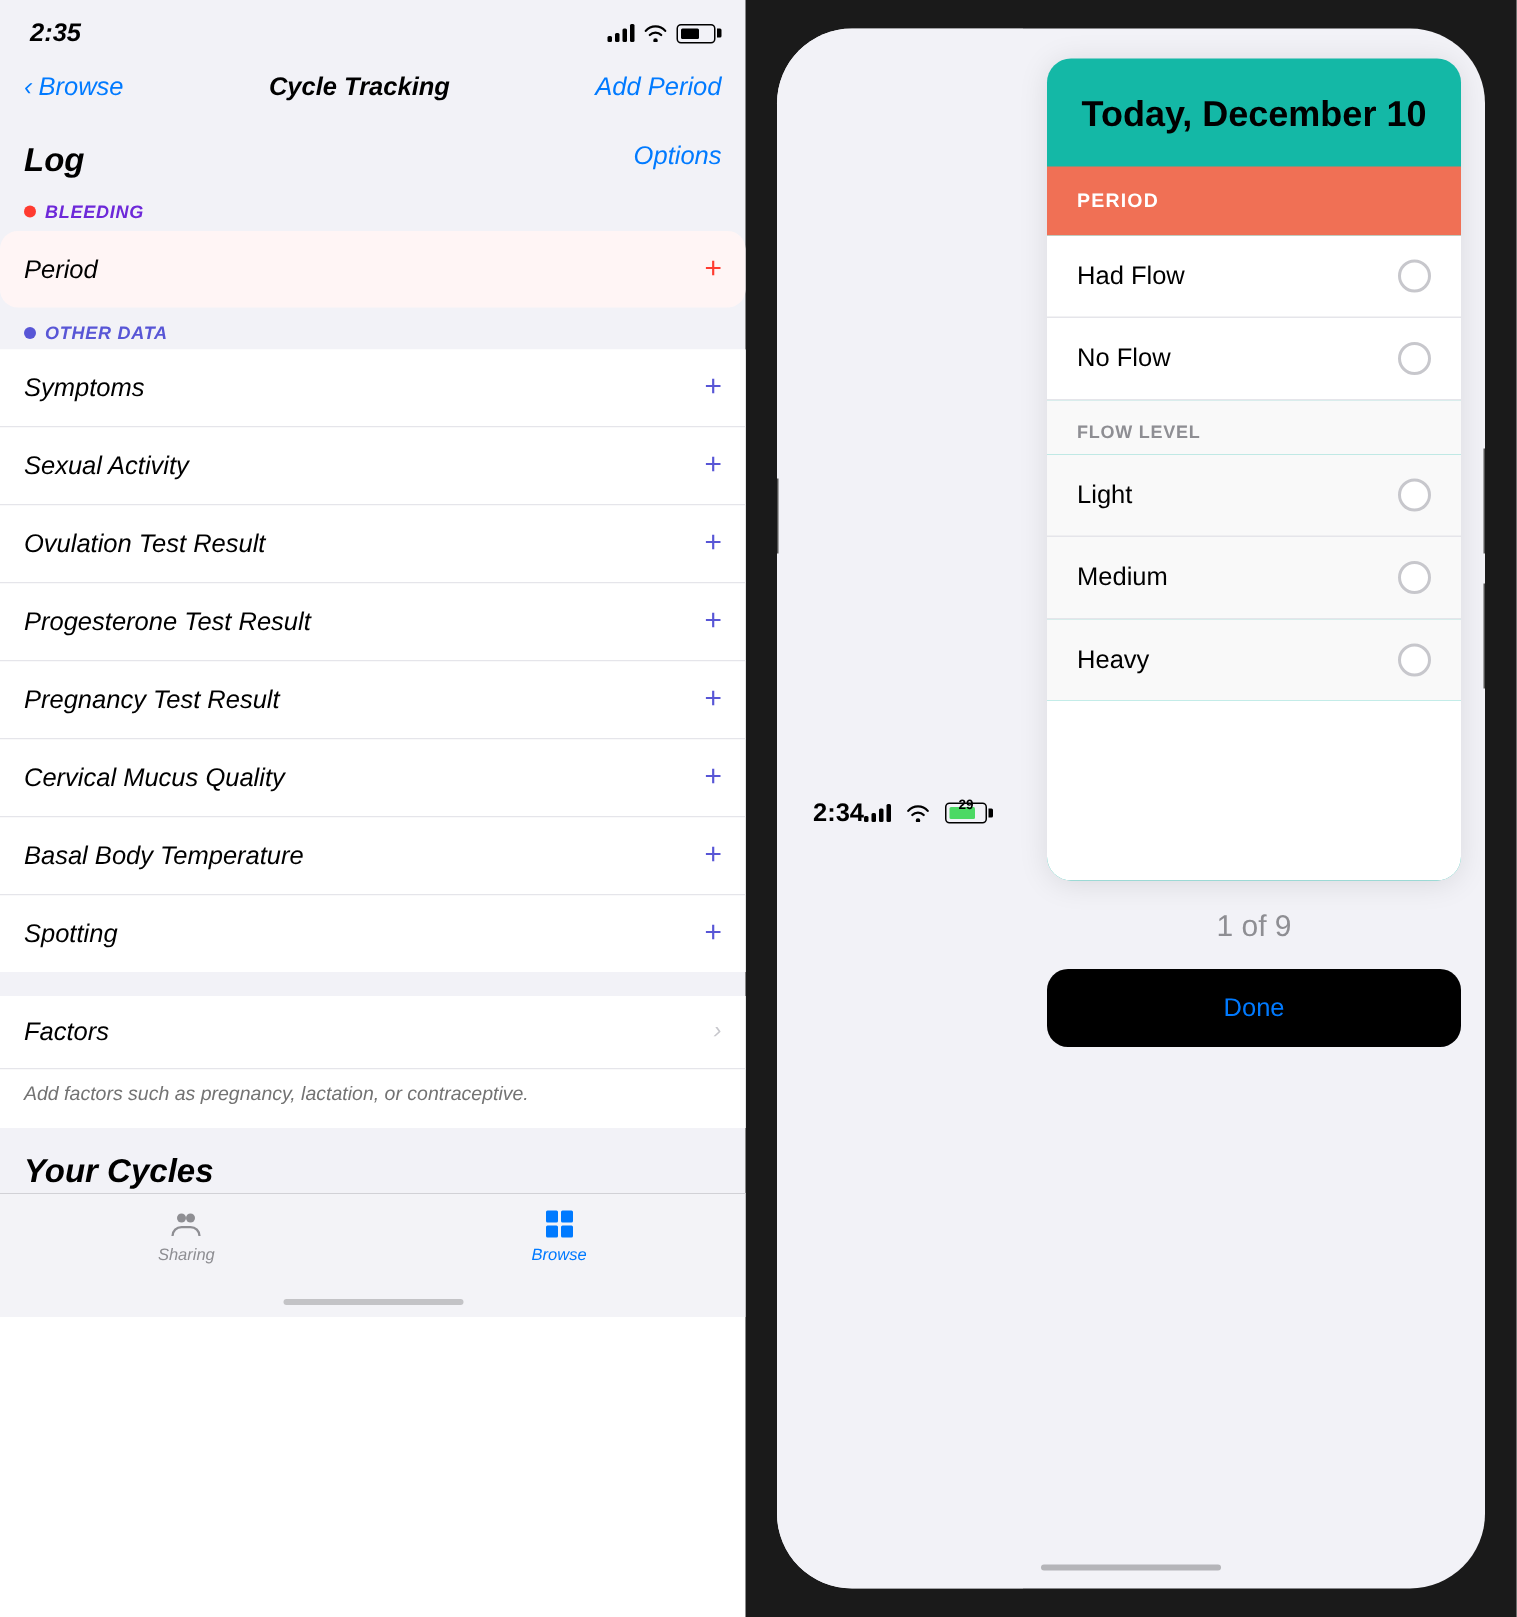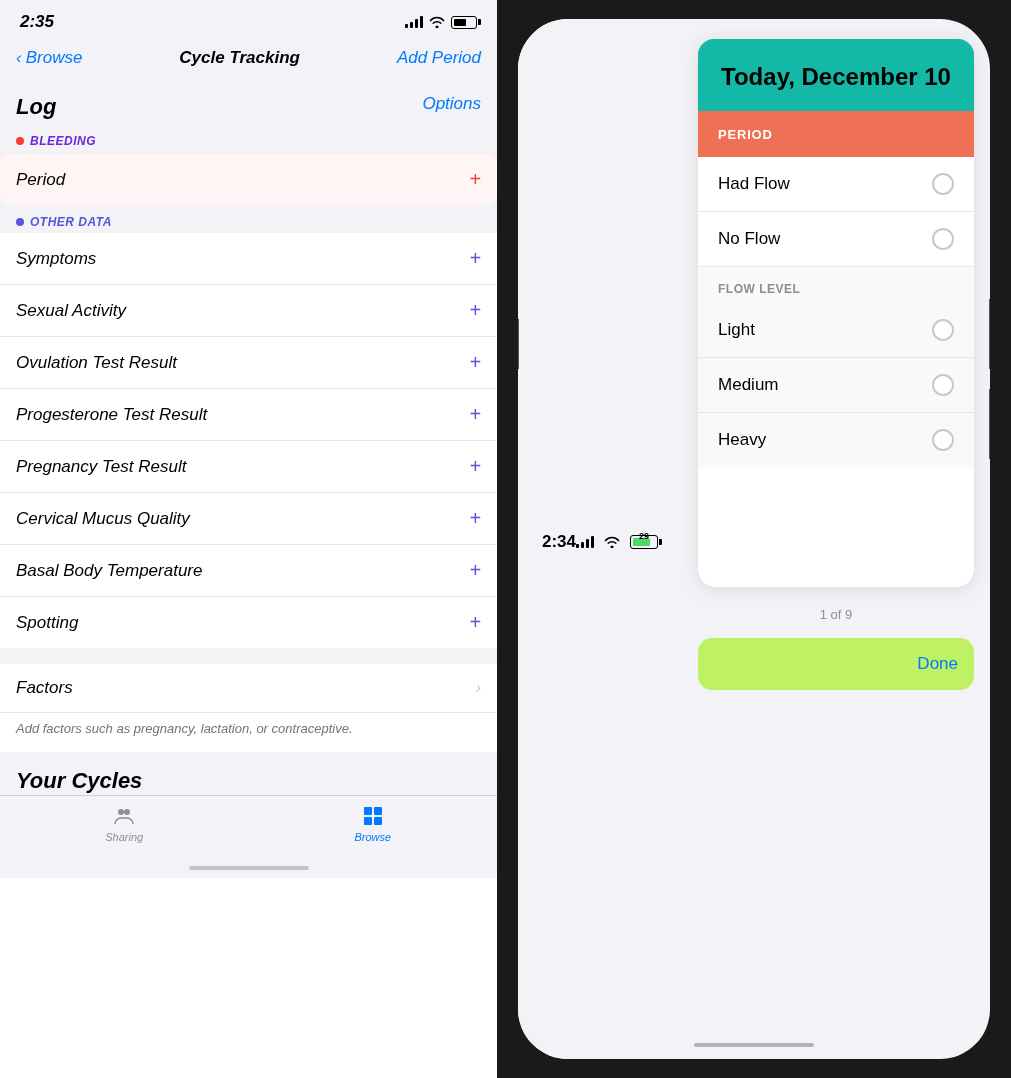--- a/index.html
+++ b/index.html
@@ -443,32 +443,32 @@
       font-weight: 600;
       color: #8e8e93;
       letter-spacing: 0.5px;
     }
 
     .flow-level-options {
       background: #f9f9f9;
     }
 
     .page-indicator {
-      font-size: 13px;
+      font-size: 20px;
       color: #8e8e93;
       margin: 20px 0 16px;
       text-align: center;
     }
 
     .done-button {
       width: 100%;
-      background: #bef264;
+      background: #000000;
       border-radius: 14px;
       padding: 16px;
-      text-align: right;
+      text-align: center;
       margin: 0 0 20px;
     }
 
     .done-button-text {
       font-size: 17px;
       color: #007AFF;
       font-weight: 500;
     }
 
     .home-indicator-right {

